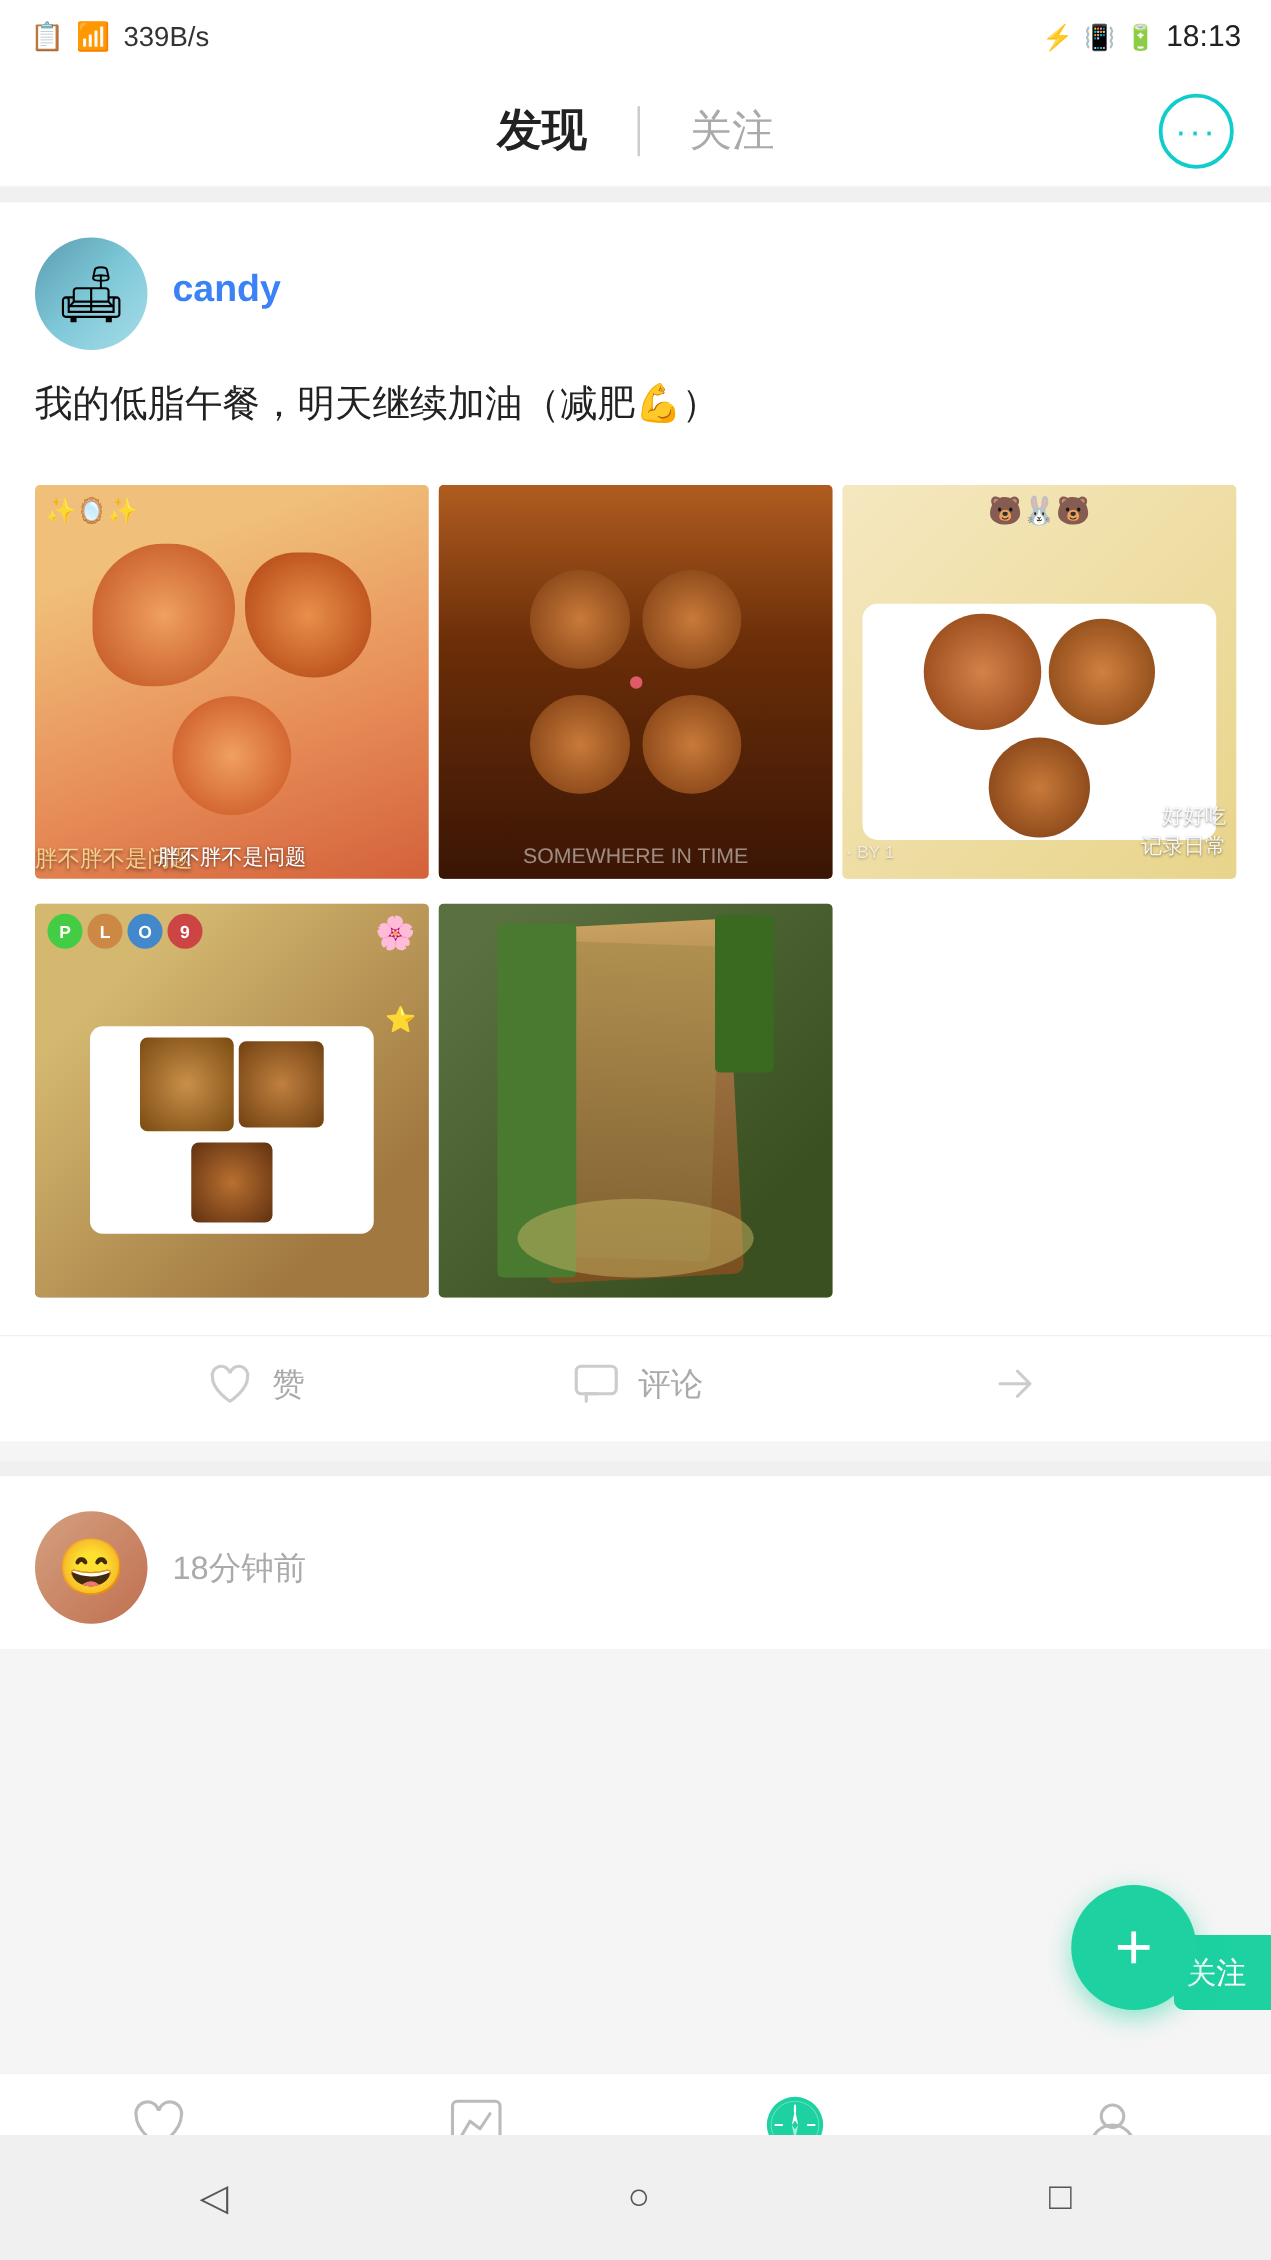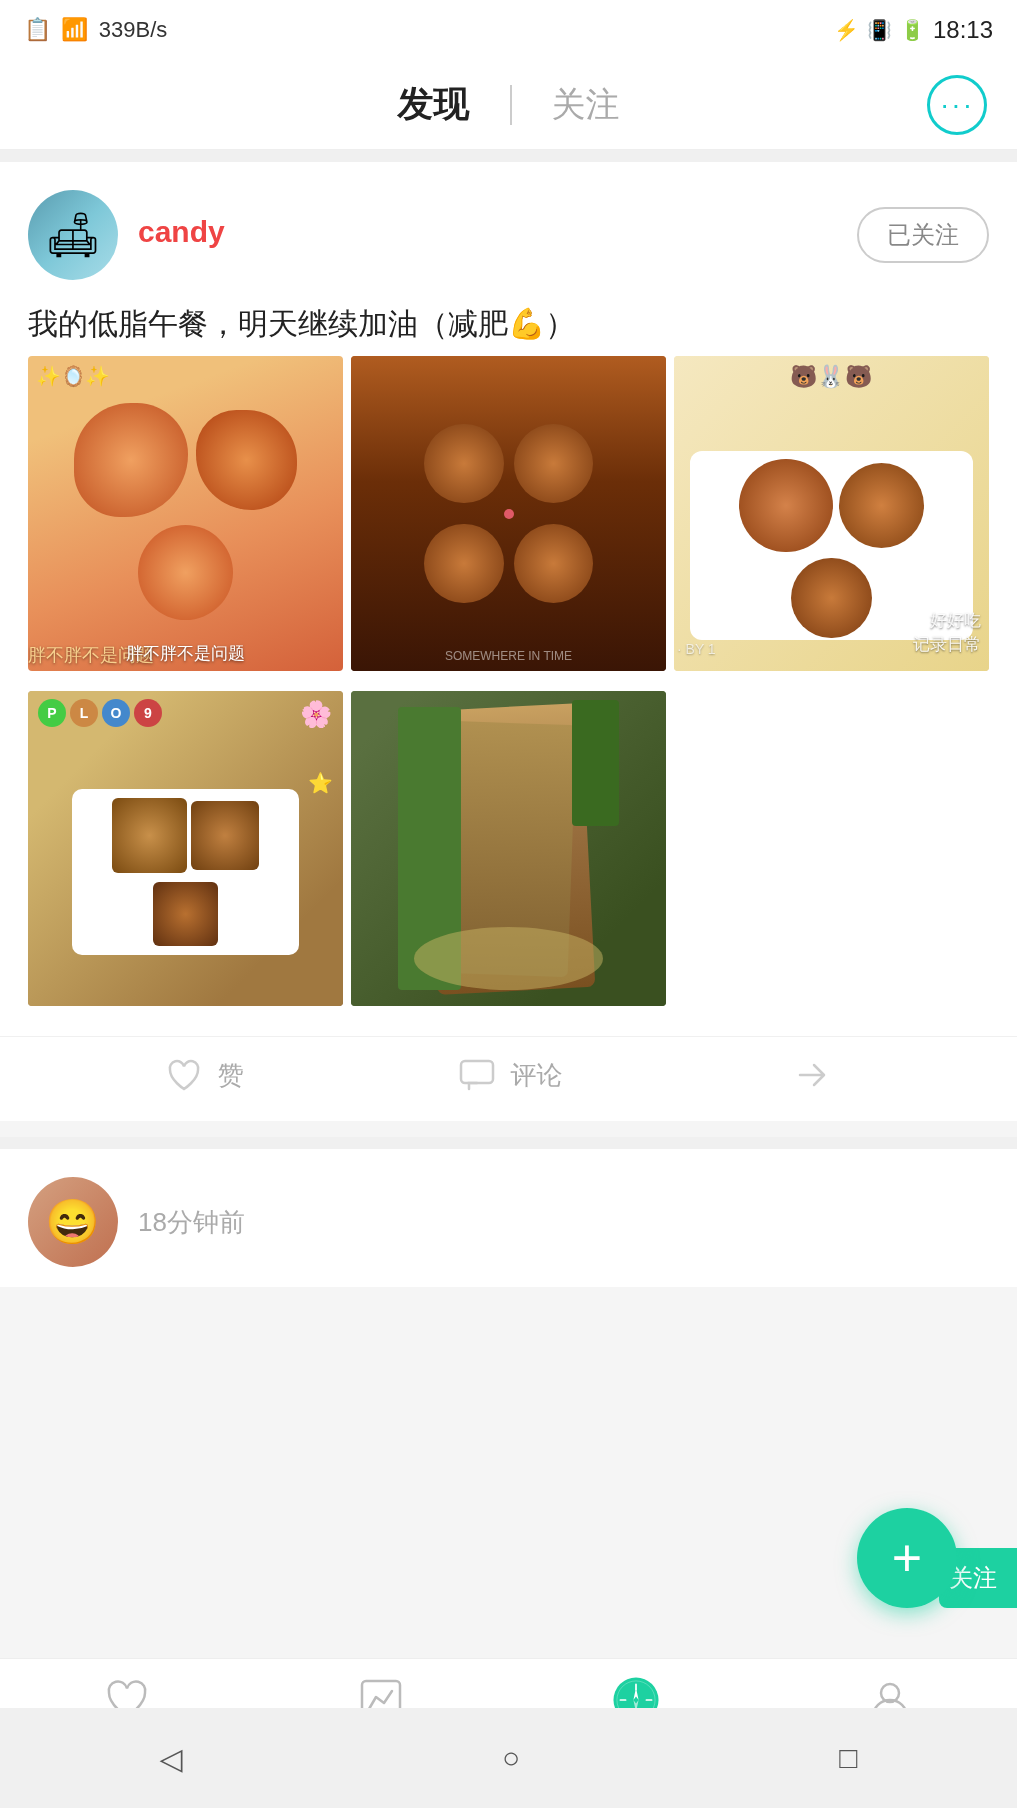--- a/index.html
+++ b/index.html
@@ -124,21 +124,21 @@
     .avatar-sofa::before {
       content: '🛋';
       font-size: 44px;
     }
     .user-info {
       flex: 1;
     }
     .user-name {
       font-size: 30px;
       font-weight: bold;
-      color: #ef4444;
+      color: #3b82f6;
       margin-bottom: 6px;
     }
     .user-meta {
       font-size: 24px;
       color: #aaa;
     }
     .user-location {
       color: #1cc;
     }
     .follow-btn {
@@ -146,21 +146,21 @@
       border: 2px solid #ccc;
       border-radius: 30px;
       font-size: 24px;
       color: #888;
       background: #fff;
       cursor: pointer;
     }
 
     
     .post-text {
-      padding: 0 28px 8px 28px;
+      padding: 0 28px 40px 28px;
       font-size: 30px;
       color: #222;
       line-height: 1.6;
     }
 
     
     .image-grid {
       padding: 0 28px;
       display: grid;
       grid-template-columns: repeat(3, 1fr);
@@ -419,21 +419,20 @@
 
   <div class="separator"></div>
 
   <div class="post-card">
 
     <div class="user-row">
       <div class="avatar avatar-sofa"></div>
       <div class="user-info">
         <div class="user-name">candy</div>
       </div>
-      <button class="follow-btn">已关注</button>
     </div>
 
     <div class="post-text">我的低脂午餐，明天继续加油（减肥💪）</div>
 
     <div class="image-grid">
 
       <div class="grid-image img-1">
         <div style="position:absolute;top:15%;left:10%;right:10%;bottom:25%;display:flex;align-items:center;justify-content:center;flex-wrap:wrap;gap:8px;">
           <div style="width:45%;aspect-ratio:1;background:radial-gradient(circle,#f0a060,#c05020);border-radius:50% 45% 55% 40%;"></div>
           <div style="width:40%;aspect-ratio:1;background:radial-gradient(circle,#e8904a,#b04010);border-radius:40% 50% 45% 55%;"></div>
@@ -444,21 +443,21 @@
       </div>
 
       <div class="grid-image img-2">
         <div style="position:absolute;top:0;left:0;right:0;bottom:0;background:linear-gradient(180deg,#b05c20 0%,#6b2e08 40%,#3a1505 100%);"></div>
         <div class="img-2-inner">
           <div class="patty"></div>
           <div class="patty"></div>
           <div class="patty"></div>
           <div class="patty"></div>
         </div>
-        <div style="position:absolute;bottom:8px;left:0;right:0;text-align:center;font-size:12px;color:rgba(255,255,255,0.5);">SOMEWHERE IN TIME</div>
+        <div style="position:absolute;bottom:8px;left:0;right:0;text-align:center;font-size:17px;color:rgba(255,255,255,0.5);">SOMEWHERE IN TIME</div>
         <div style="position:absolute;top:50%;left:50%;transform:translate(-50%,-50%);width:10px;height:10px;background:#ff6680;border-radius:50%;opacity:0.8;"></div>
       </div>
 
       <div class="grid-image img-3">
         <div style="position:absolute;top:0;left:0;right:0;bottom:0;background:linear-gradient(135deg,#f5e8c0,#e8d48a);"></div>
         <div class="img-3-text">🐻🐰🐻</div>
         <div style="position:absolute;top:30%;left:5%;right:5%;bottom:10%;background:white;border-radius:12px;display:flex;align-items:center;justify-content:center;flex-wrap:wrap;gap:6px;padding:8px;">
           <div style="width:35%;aspect-ratio:1;background:radial-gradient(circle,#d4824a,#8b3e10);border-radius:50%;"></div>
           <div style="width:32%;aspect-ratio:1;background:radial-gradient(circle,#d08040,#804010);border-radius:50%;"></div>
           <div style="width:30%;aspect-ratio:1;background:radial-gradient(circle,#c87a3a,#7a3a10);border-radius:50%;"></div>

